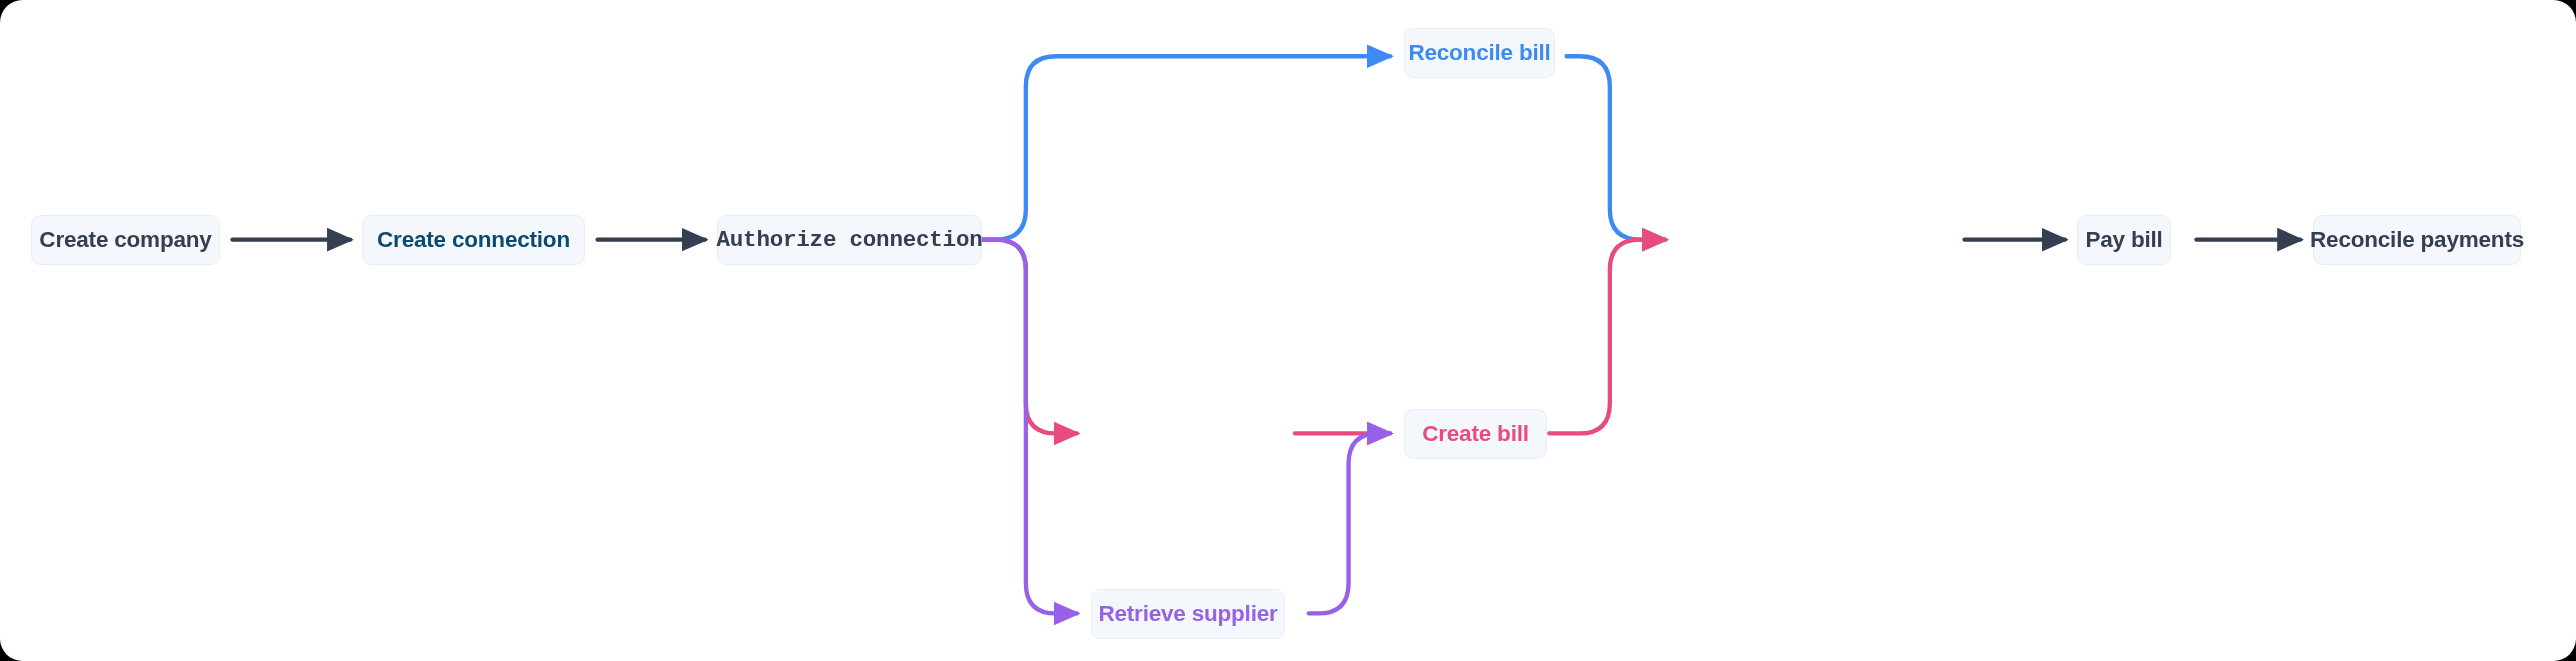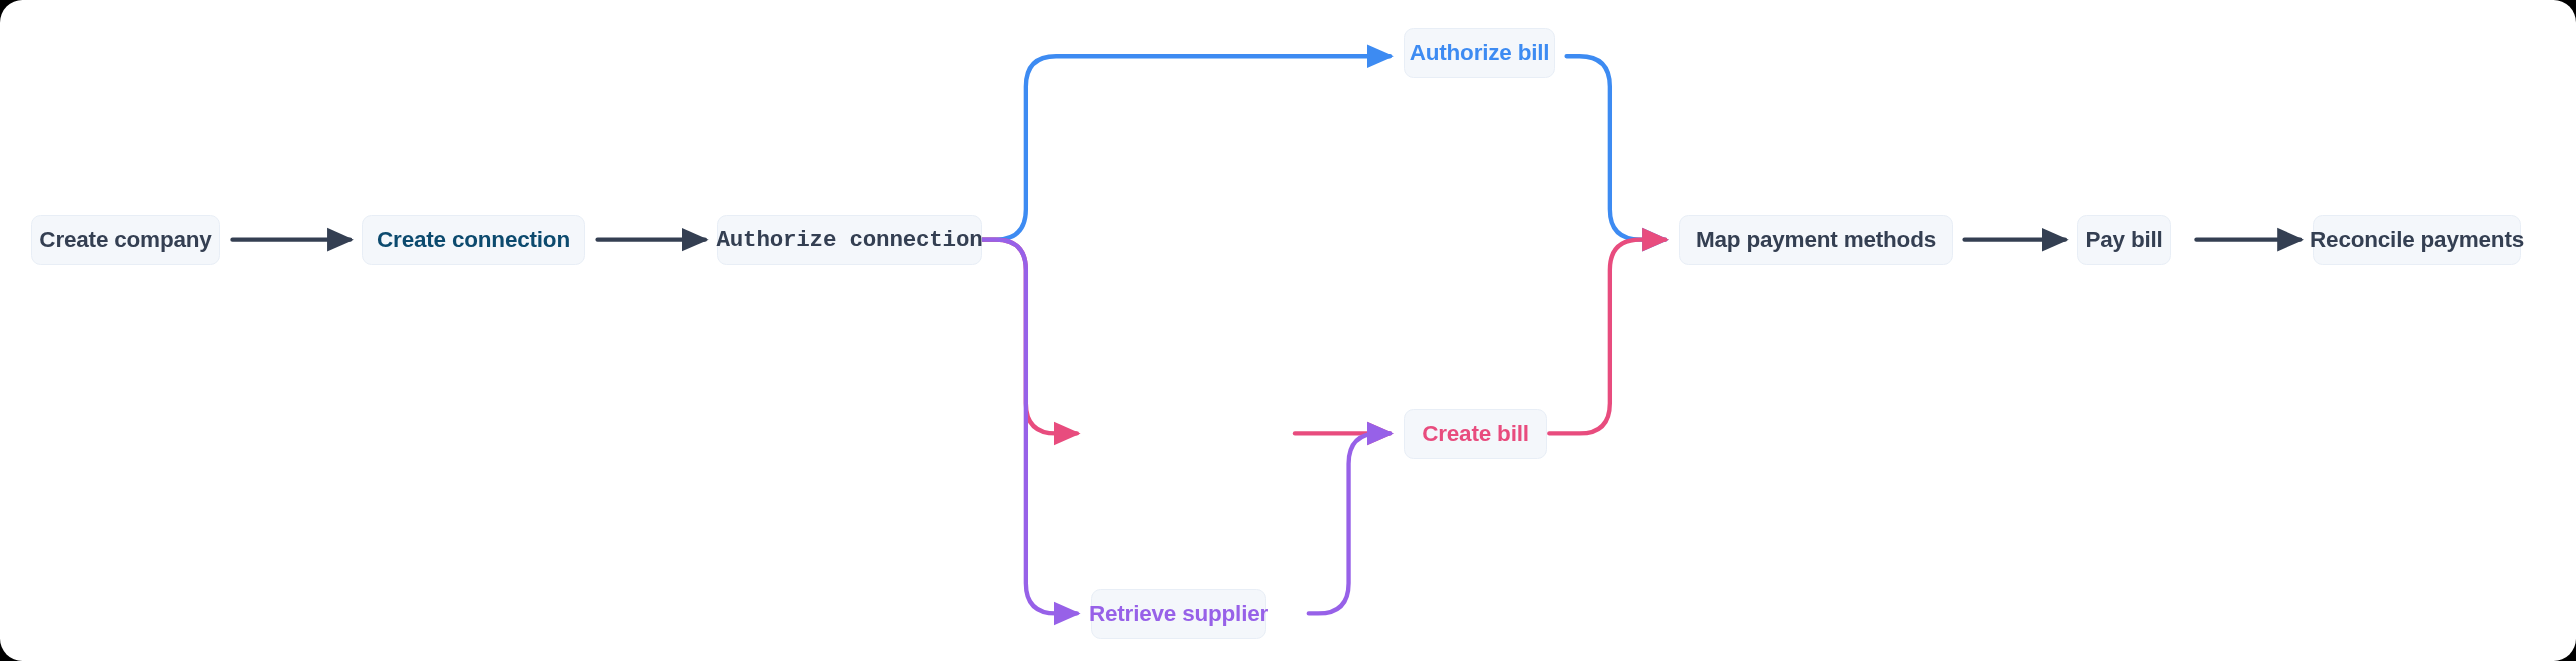--- a/index.html
+++ b/index.html
@@ -108,35 +108,32 @@
 
   <div class="node tone-dark" style="left: 362px; top: 215px; width: 223px; background: rgb(244, 247, 251); border-color: rgb(232, 238, 246);">
     <span class="node-label" style="color: #0c4a6e;">Create connection</span>
   </div>
 
   <div class="node tone-dark" style="left: 717px; top: 215px; width: 265px; background: rgb(244, 247, 251); border-color: rgb(232, 238, 246);">
     <span class="node-label" style="color: rgb(52, 63, 82); font-family: Liberation Mono, monospace;">Authorize connection</span>
   </div>
 
   <div class="node tone-blue" style="left: 1404px; top: 28px; width: 151px; background: rgb(244, 247, 251); border-color: rgb(232, 238, 246);">
-    <span class="node-label" style="color: rgb(61, 139, 242);">Authorize bill</span>
+    <span class="node-label" style="color: rgb(61, 139, 242);">Reconcile bill</span>
   </div>
 
 
   <div class="node tone-pink" style="left: 1404px; top: 409px; width: 143px; background: rgb(244, 247, 251); border-color: rgb(232, 238, 246);">
     <span class="node-label" style="color: rgb(232, 76, 126);">Create bill</span>
   </div>
 
-  <div class="node tone-purple" style="left: 1091px; top: 589px; width: 175px; background: rgb(244, 247, 251); border-color: rgb(232, 238, 246);">
+  <div class="node tone-purple" style="left: 1091px; top: 589px; width: 194px; background: rgb(244, 247, 251); border-color: rgb(232, 238, 246);">
     <span class="node-label" style="color: rgb(151, 97, 232);">Retrieve supplier</span>
   </div>
 
-  <div class="node tone-dark" style="left: 1679px; top: 215px; width: 274px; background: rgb(244, 247, 251); border-color: rgb(232, 238, 246);">
-    <span class="node-label" style="color: rgb(52, 63, 82);">Map payment methods</span>
-  </div>
 
   <div class="node tone-dark" style="left: 2077px; top: 215px; width: 94px; background: rgb(244, 247, 251); border-color: rgb(232, 238, 246);">
     <span class="node-label" style="color: rgb(52, 63, 82);">Pay bill</span>
   </div>
 
   <div class="node tone-dark" style="left: 2313px; top: 215px; width: 208px; background: rgb(244, 247, 251); border-color: rgb(232, 238, 246);">
     <span class="node-label" style="color: rgb(52, 63, 82);">Reconcile payments</span>
   </div>
 
 </div>

